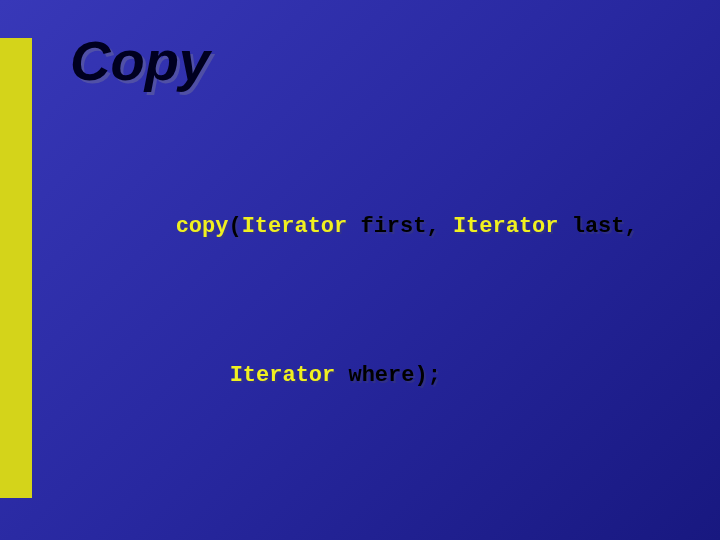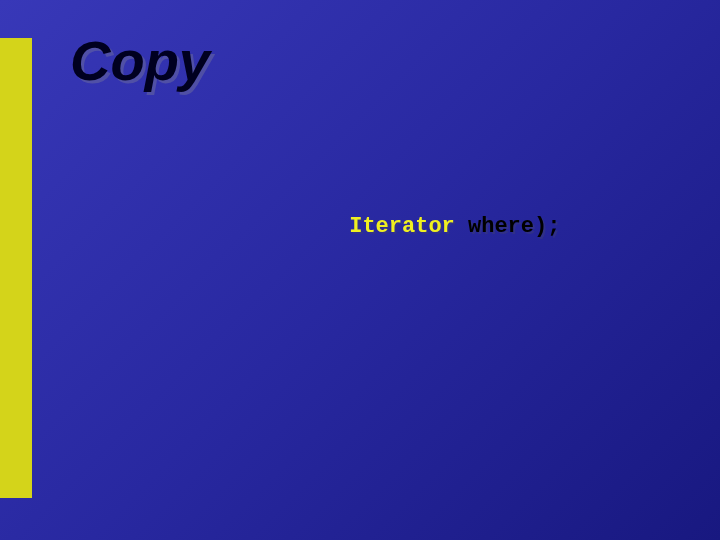--- a/index.html
+++ b/index.html
@@ -34,34 +34,37 @@
     font-size: 22px;
     line-height: 1.35;
     text-shadow: 2px 2px 0 rgba(60,60,120,0.5);
   }
   .mono { font-family: 'Courier New', monospace; font-weight: bold; white-space: pre; }
   .comic { font-family: 'Comic Sans MS', cursive, sans-serif; font-weight: bold; }
   .yellow { color: #f0f020; }
   .black { color: #000; }
   .sig-block { margin-bottom: 8px; }
   .desc-block { margin-bottom: 28px; font-size: 24px; }
-  .indent1 { padding-left: 54px; text-align: center; }
+  .indent1 { padding-left: 54px; }
 </style>
 </head>
 <body>
 
 <div class="accent-bar"></div>
 
 <div class="slide">
 
   <h1 class="title">Copy</h1>
 
   <div class="content">
 
     <div class="sig-block mono">
+      <div>
+        <span class="yellow">copy</span><span class="black">(</span><span class="yellow">Iterator</span><span class="black"> first, </span><span class="yellow">Iterator</span><span class="black"> last,</span>
+      </div>
       <div class="indent1">
         <span class="yellow">Iterator</span><span class="black"> where);</span>
       </div>
     </div>
 
 
   </div>
 </div>
 
 </body></html>

